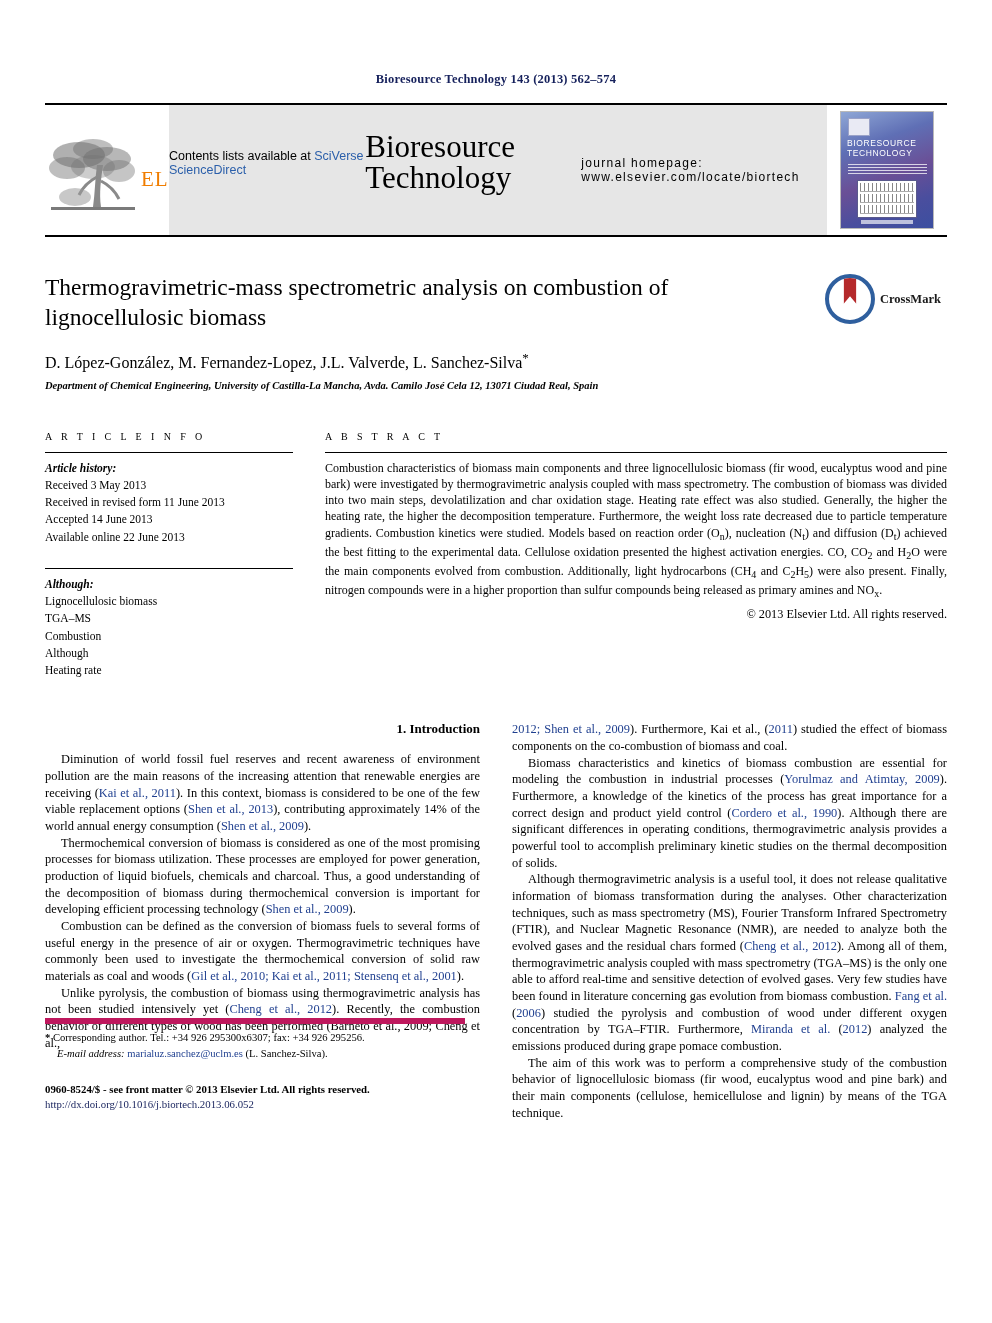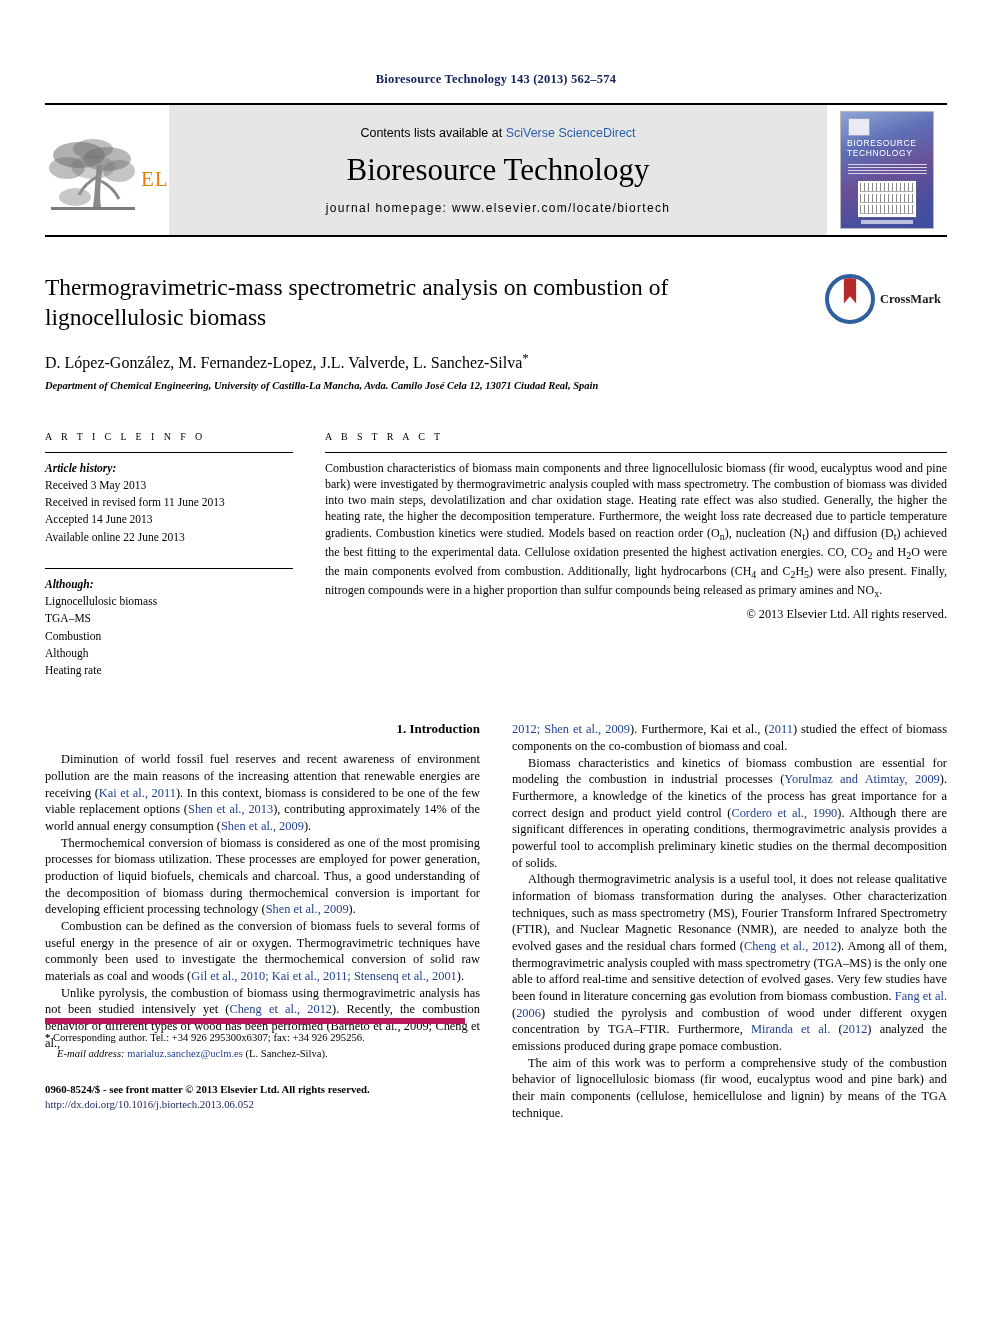--- a/index.html
+++ b/index.html
@@ -62,21 +62,20 @@
     font-size: 21px;
     letter-spacing: 1px;
     color: #f07d00;
     line-height: 1;
     margin-top: 2px;
   }
   .masthead-center {
     flex: 1 1 auto;
     background: #e6e6e6;
     display: flex;
-    flex-direction: column;
     align-items: center;
     justify-content: center;
     box-sizing: border-box;
     padding: 8px 0;
   }
   .contents-line {
     font-family: "Liberation Sans", sans-serif;
     font-size: 12.5px;
     color: #000;
     margin-bottom: 14px;

